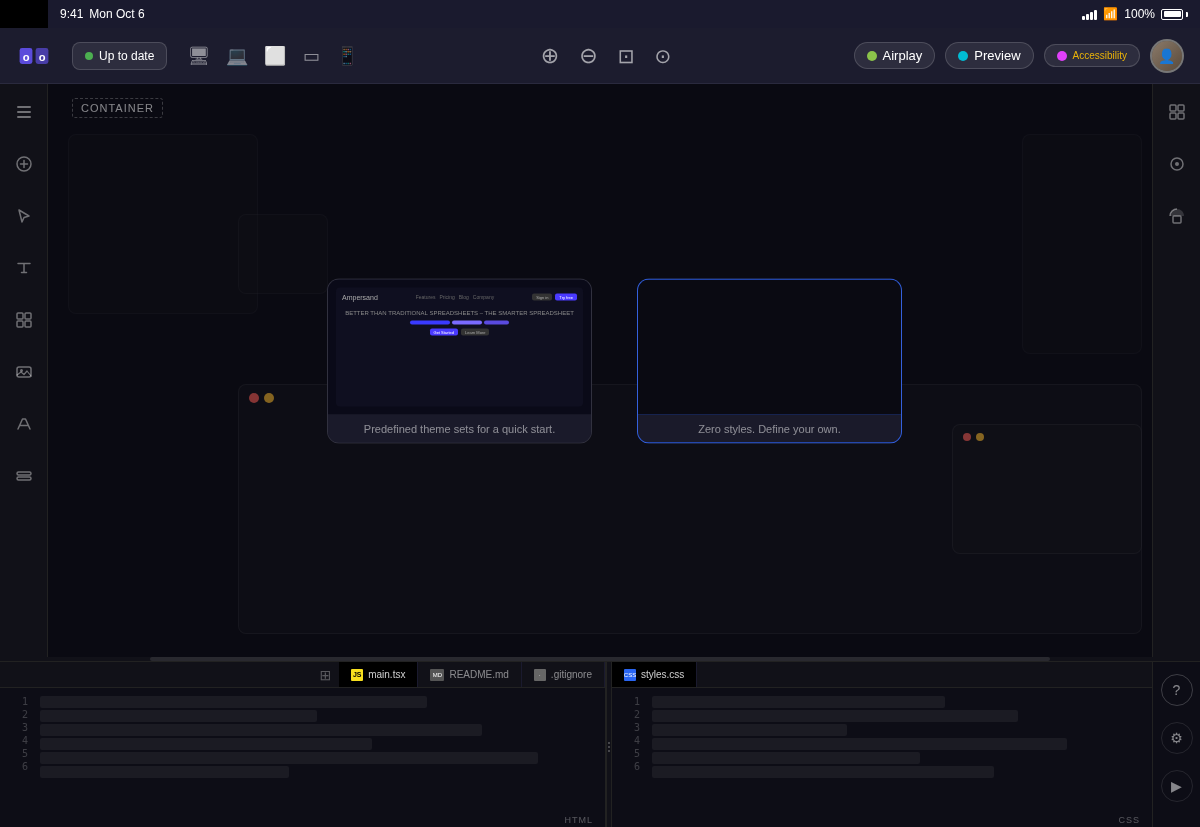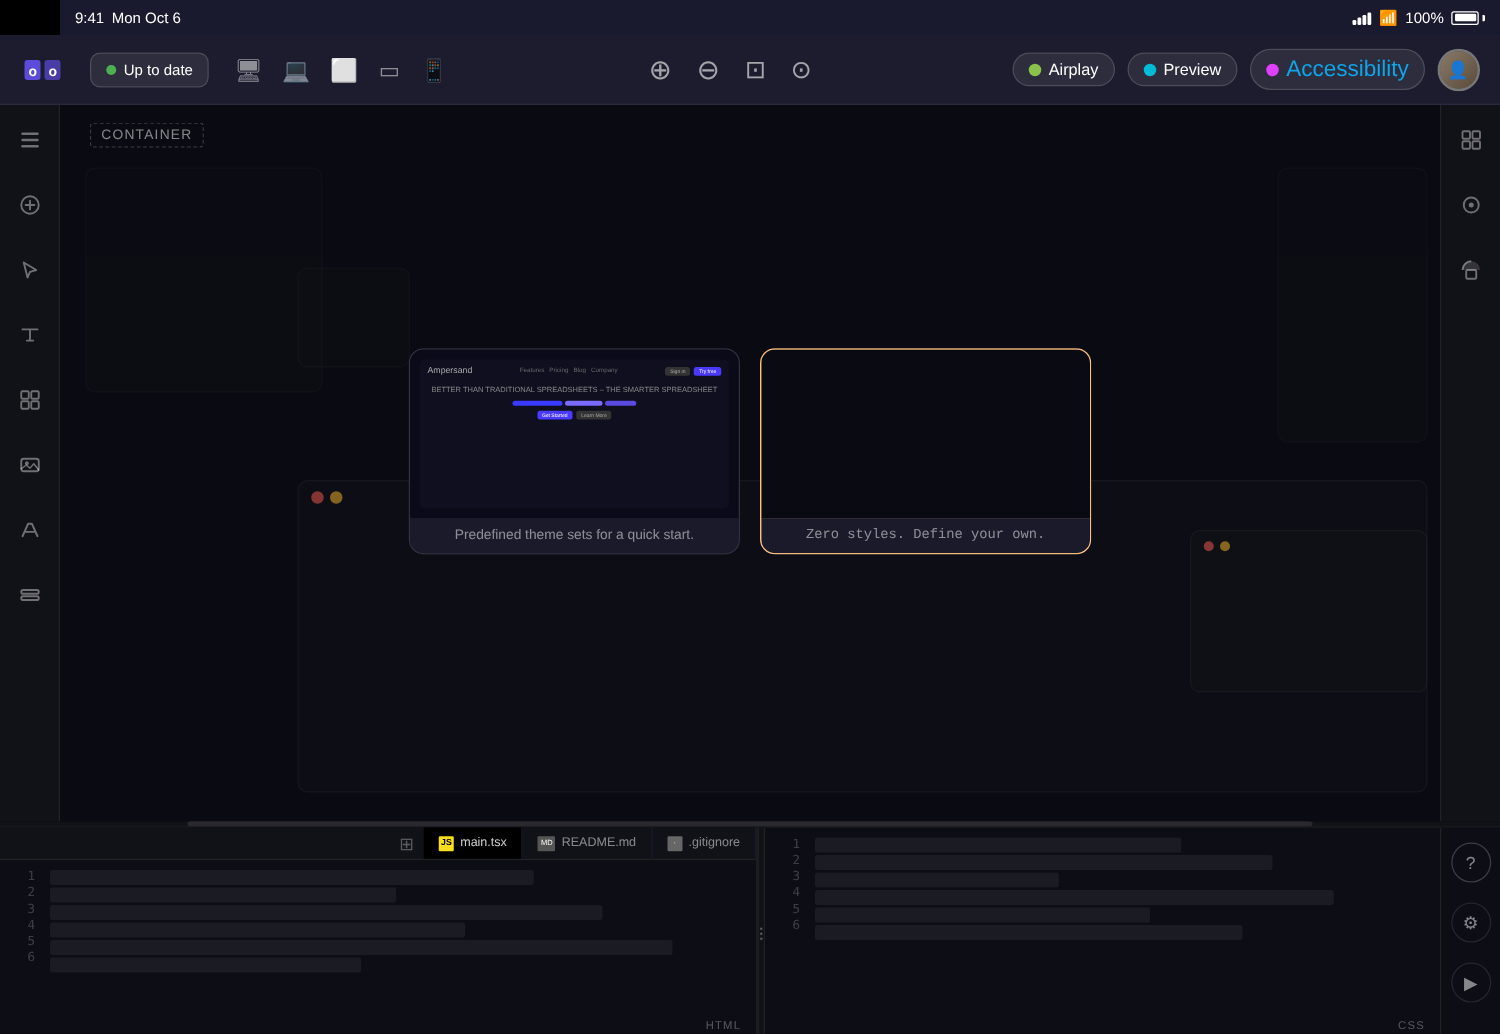--- a/index.html
+++ b/index.html
@@ -100,22 +100,22 @@
     }
     .preview-dot { width: 10px; height: 10px; background: #00BCD4; border-radius: 50%; }
     .accessibility-btn {
       display: flex;
       align-items: center;
       gap: 6px;
       background: rgba(255,255,255,0.08);
       border: 1px solid rgba(255,255,255,0.15);
       border-radius: 20px;
       padding: 5px 12px;
-      color: #0ea5e9;
-      font-size: 18px;
+      color: #eab308;
+      font-size: 10px;
       cursor: pointer;
       text-align: right;
     }
     .accessibility-dot { width: 10px; height: 10px; background: #E040FB; border-radius: 50%; }
     .avatar {
       width: 34px;
       height: 34px;
       border-radius: 50%;
       background: #555;
       overflow: hidden;
@@ -203,20 +203,21 @@
     .template-card {
       width: 265px;
       height: 165px;
       background: #1a1a2a;
       border-radius: 12px;
       overflow: hidden;
       position: relative;
       border: 1px solid rgba(255,255,255,0.1);
       display: flex;
       flex-direction: column;
+      margin-left: 29px;
     }
 
     .template-card-preview {
       flex: 1;
       background: #0d0d1a;
       display: flex;
       align-items: center;
       justify-content: center;
       overflow: hidden;
     }
@@ -675,21 +676,21 @@
                 <div class="ampersand-btns">
                   <span class="ampersand-btn primary">Get Started</span>
                   <span class="ampersand-btn secondary">Learn More</span>
                 </div>
               </div>
             </div>
           </div>
           <div class="template-card-label">Predefined theme sets for a quick start.</div>
         </div>
 
-        <div class="template-card" style="background:#fdba74;font-family:Liberation Mono, monospace;">
+        <div class="template-card" style="background:#1d4ed8;">
           <div class="template-card-preview" style="background:#0a0a12;">
           </div>
           <div class="template-card-label">Zero styles. Define your own.</div>
         </div>
       </div>
 
       <div class="template-actions">
       </div>
     </div>
   </div>
@@ -768,20 +769,26 @@
 
   <div class="bottom-divider">
     <div class="divider-dots">
       <div class="divider-dot"></div>
       <div class="divider-dot"></div>
       <div class="divider-dot"></div>
     </div>
   </div>
 
   <div class="bottom-right">
+    <div class="bottom-right-tabs">
+      <div class="bottom-tab active">
+        <div class="tab-icon-dot" style="background:#2965f1;color:#fff;">CSS</div>
+        <span>styles.css</span>
+      </div>
+    </div>
 
     <div class="bottom-right-code">
       <div class="line-numbers">
         <span>1</span>
         <span>2</span>
         <span>3</span>
         <span>4</span>
         <span>5</span>
         <span>6</span>
       </div>

